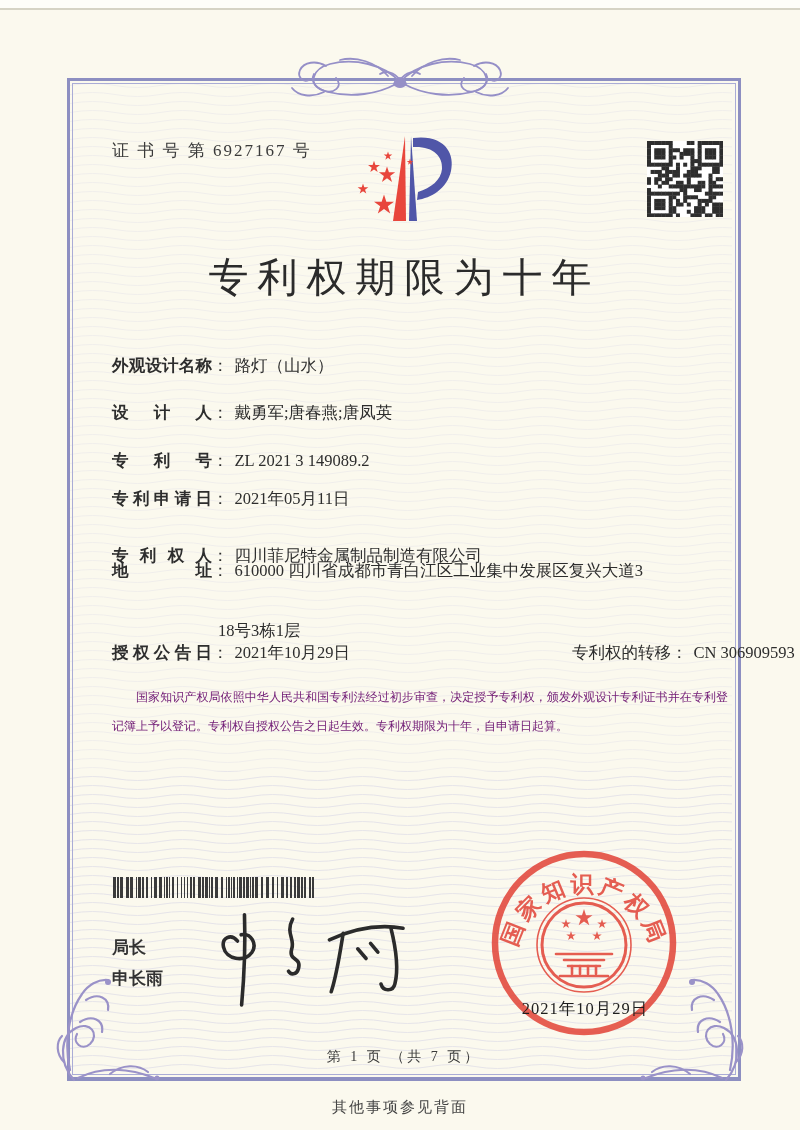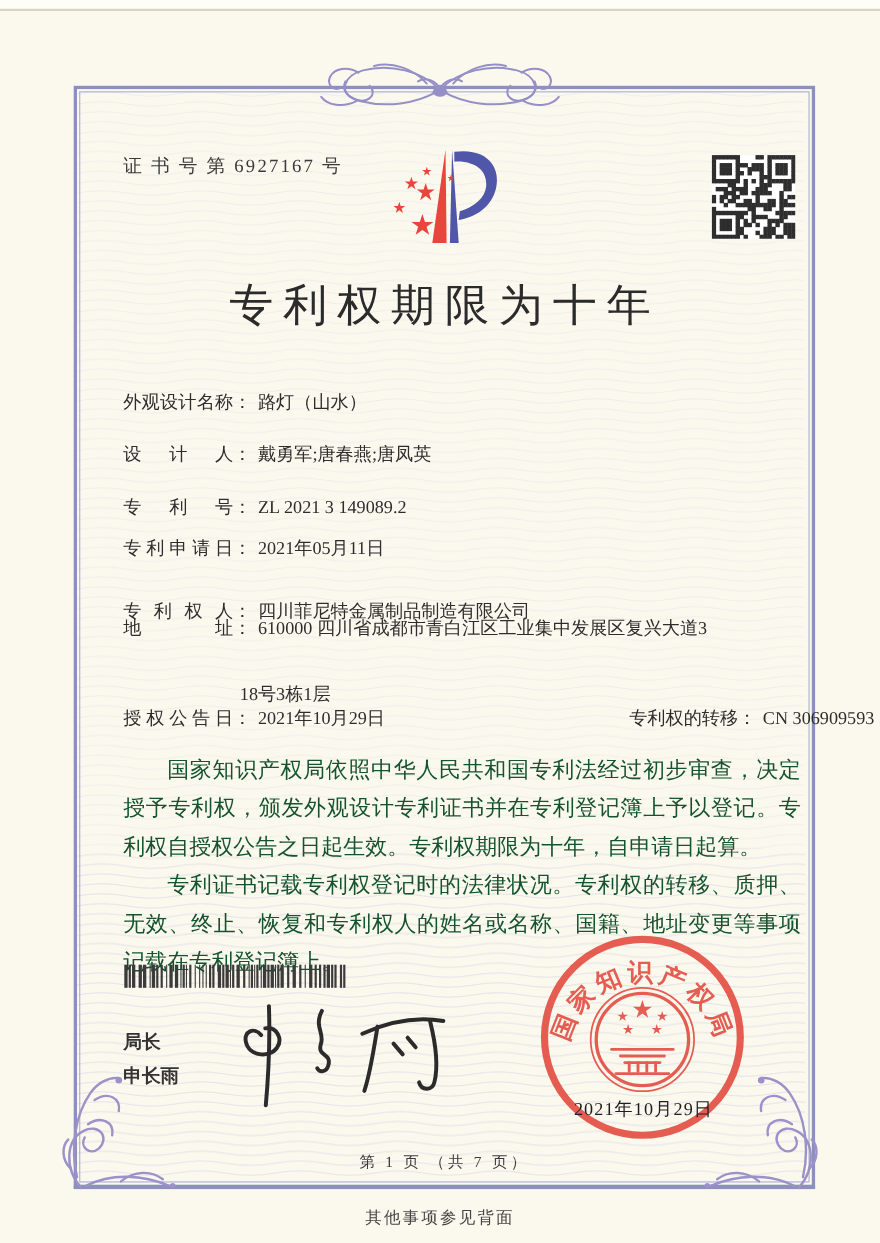--- a/index.html
+++ b/index.html
@@ -26,27 +26,27 @@
   .cert-no{
     position:absolute;left:112px;top:139px;font-size:17px;letter-spacing:2px;color:#3a3a3a;
   }
   .logo{position:absolute;left:333px;top:126px;width:132px;height:110px;}
   .qr{position:absolute;left:647px;top:141px;width:76px;height:76px;background:#fff;}
   .title{
     position:absolute;left:0;top:250px;width:800px;text-align:center;
     font-size:40px;letter-spacing:9px;text-indent:9px;color:#2b2b2b;font-weight:500;
   }
   .row{position:absolute;left:112px;font-size:16.5px;white-space:nowrap;}
-  .lbl{display:inline-block;width:100px;text-align:justify;text-align-last:justify;vertical-align:top;}
+  .lbl{display:inline-block;width:100px;text-align:justify;text-align-last:justify;vertical-align:top;font-weight:bold;}
   .val{margin-left:6px;}
   .addr2{position:absolute;left:218px;top:620px;font-size:16.5px;}
   .grant-no{position:absolute;left:460px;top:0;}
   .paras{
     position:absolute;left:112px;top:683px;width:616px;
-    font-size:20px;line-height:35px;text-align:justify;color:#14532d;
+    font-size:12px;line-height:29px;text-align:justify;color:#701a75;
   }
   .paras p{margin:0;text-indent:2em;}
   .barcode{position:absolute;left:113px;top:877px;width:210px;height:21px;display:flex;align-items:stretch;}
   .barcode div{background:#3b3b3b;}
   .officer{
     position:absolute;left:112px;font-family:"Liberation Sans","DejaVu Sans",sans-serif;
     font-size:17px;font-weight:600;color:#333;
   }
   .signature{position:absolute;left:208px;top:898px;width:230px;height:118px;}
   .seal{position:absolute;left:480px;top:848px;width:208px;height:194px;}
@@ -423,21 +423,20 @@
   <span class="lbl">地址</span><span>：</span><span class="val">610000 四川省成都市青白江区工业集中发展区复兴大道3</span>
 </div>
 <div class="addr2">18号3栋1层</div>
 <div class="row" style="top:642px">
   <span class="lbl">授权公告日</span><span>：</span><span class="val">2021年10月29日</span>
   <span class="grant-no"><span>专利权的转移</span><span>：</span><span class="val">CN 306909593 S</span></span>
 </div>
 
 <div class="paras">
   <p>国家知识产权局依照中华人民共和国专利法经过初步审查，决定授予专利权，颁发外观设计专利证书并在专利登记簿上予以登记。专利权自授权公告之日起生效。专利权期限为十年，自申请日起算。</p>
-  <p>专利证书记载专利权登记时的法律状况。专利权的转移、质押、无效、终止、恢复和专利权人的姓名或名称、国籍、地址变更等事项记载在专利登记簿上。</p>
 </div>
 
 <div class="barcode">
     <div style="width: 3px; margin-right: 1px;"></div>
     <div style="width: 2px; margin-right: 1px;"></div>
     <div style="width: 3px; margin-right: 3px;"></div>
     <div style="width: 3px; margin-right: 1px;"></div>
     <div style="width: 3px; margin-right: 3px;"></div>
     <div style="width: 1px; margin-right: 1px;"></div>
     <div style="width: 3px; margin-right: 1px;"></div>

